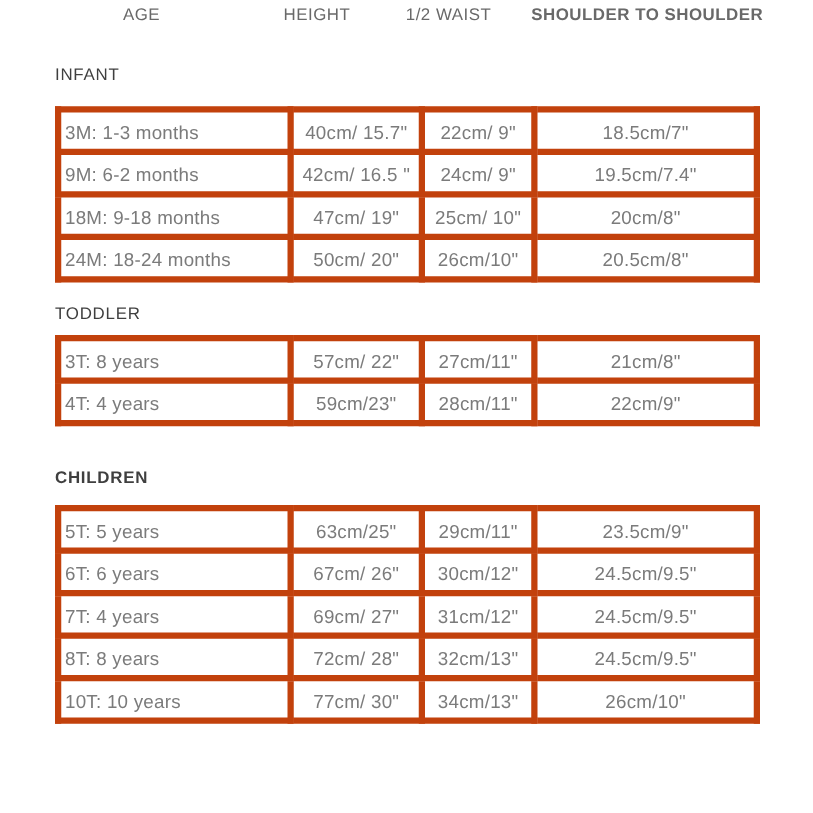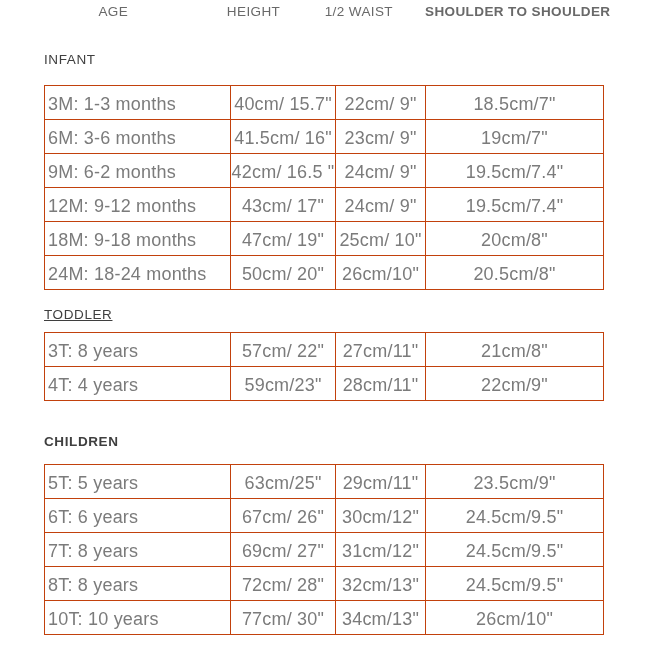--- a/index.html
+++ b/index.html
@@ -35,39 +35,39 @@
   .section-title {
     width: 559px;
     margin-left: 44px;
     text-align: left;
     font-size: 13.5px;
     letter-spacing: 0.6px;
     color: #3f3f3f;
     line-height: 17px;
   }
   .st-infant   { margin-top: 30px; }
-  .st-toddler  { margin-top: 16px; text-decoration: underline; }
+  .st-toddler  { margin-top: 16px; }
   .st-children { margin-top: 32px; font-weight: bold; }
 
   table.size-table {
     border-collapse: collapse;
     table-layout: fixed;
     width: 559px;
     margin-left: 44px;
   }
   .tbl-infant   { margin-top: 17px; }
   .tbl-toddler  { margin-top: 9px; }
   .tbl-children { margin-top: 14px; }
 
   table.size-table td {
-    border: 1px solid #c2410c;
+    border: 5px solid #c2410c;
     height: 34px;
     vertical-align: bottom;
     padding-bottom: 4px;
-    font-size: 18px;
+    font-size: 15px;
     color: #7b7b7b;
     letter-spacing: 0.2px;
     white-space: nowrap;
     overflow: hidden;
   }
   table.size-table td.col-age {
     text-align: left;
     padding-left: 3px;
   }
   table.size-table td.col-val {
@@ -96,34 +96,22 @@
           <col class="c4">
         </colgroup>
       <tbody>
           <tr>
             <td class="col-age">3M: 1-3 months</td>
             <td class="col-val">40cm/ 15.7"</td>
             <td class="col-val">22cm/ 9"</td>
             <td class="col-val">18.5cm/7"</td>
           </tr>
           <tr>
-            <td class="col-age">6M: 3-6 months</td>
-            <td class="col-val">41.5cm/ 16"</td>
-            <td class="col-val">23cm/ 9"</td>
-            <td class="col-val">19cm/7"</td>
-          </tr>
-          <tr>
             <td class="col-age">9M: 6-2 months</td>
             <td class="col-val">42cm/ 16.5 "</td>
-            <td class="col-val">24cm/ 9"</td>
-            <td class="col-val">19.5cm/7.4"</td>
-          </tr>
-          <tr>
-            <td class="col-age">12M: 9-12 months</td>
-            <td class="col-val">43cm/ 17"</td>
             <td class="col-val">24cm/ 9"</td>
             <td class="col-val">19.5cm/7.4"</td>
           </tr>
           <tr>
             <td class="col-age">18M: 9-18 months</td>
             <td class="col-val">47cm/ 19"</td>
             <td class="col-val">25cm/ 10"</td>
             <td class="col-val">20cm/8"</td>
           </tr>
           <tr>
@@ -178,21 +166,21 @@
             <td class="col-val">29cm/11"</td>
             <td class="col-val">23.5cm/9"</td>
           </tr>
           <tr>
             <td class="col-age">6T: 6 years</td>
             <td class="col-val">67cm/ 26"</td>
             <td class="col-val">30cm/12"</td>
             <td class="col-val">24.5cm/9.5"</td>
           </tr>
           <tr>
-            <td class="col-age">7T: 8 years</td>
+            <td class="col-age">7T: 4 years</td>
             <td class="col-val">69cm/ 27"</td>
             <td class="col-val">31cm/12"</td>
             <td class="col-val">24.5cm/9.5"</td>
           </tr>
           <tr>
             <td class="col-age">8T: 8 years</td>
             <td class="col-val">72cm/ 28"</td>
             <td class="col-val">32cm/13"</td>
             <td class="col-val">24.5cm/9.5"</td>
           </tr>

